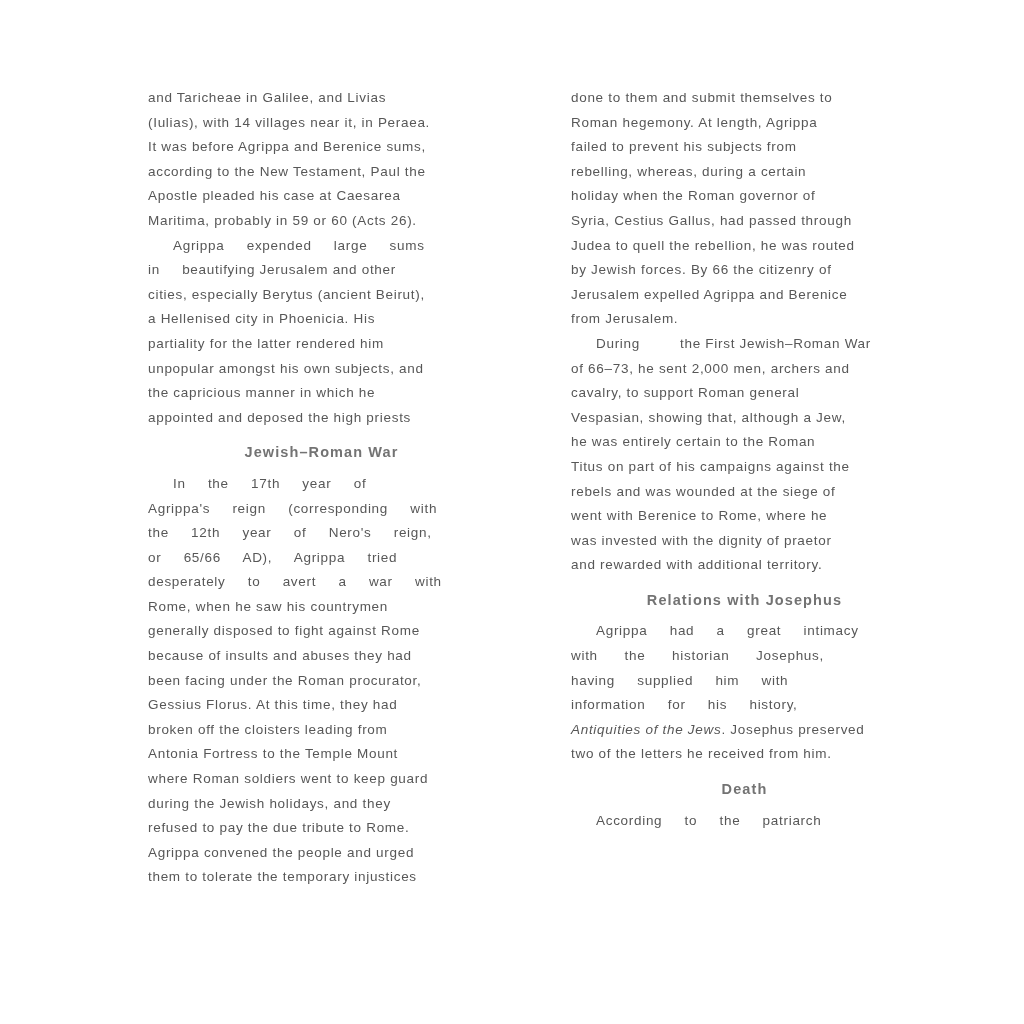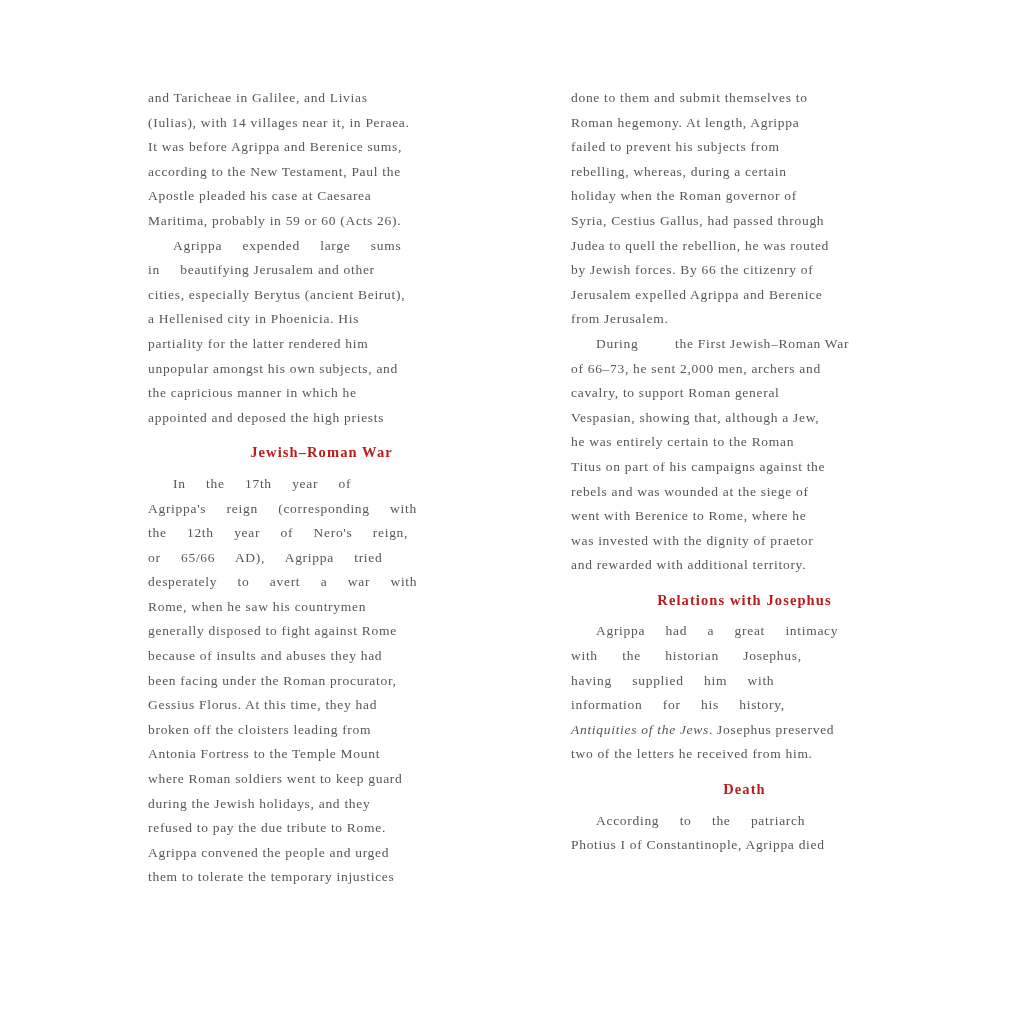--- a/index.html
+++ b/index.html
@@ -1,21 +1,21 @@
 <!DOCTYPE html>
 <html><head>
 <meta charset="utf-8">
 <style>
   html, body { margin: 0; padding: 0; background: #ffffff; }
   .page {
     position: relative;
     width: 1024px;
     height: 1024px;
     background: #ffffff;
-    font-family: Liberation Serif, serif;
+    font-family: Liberation Sans, sans-serif;
     overflow: hidden;
   }
   .columns {
     position: absolute;
     left: 148px;
     top: 86px;
     display: flex;
     align-items: flex-start;
   }
   .col { width: 347px; }
@@ -25,21 +25,21 @@
     white-space: pre;
     font-size: 13.5px;
     line-height: 24.6px;
     letter-spacing: 0.7px;
     color: #575757;
   }
   .para.indent .line:first-child { padding-left: 25px; }
   .heading {
     font-size: 14.5px;
     font-weight: bold;
-    color: #b91c1c;
+    color: #737373;
     letter-spacing: 1.1px;
     text-align: center;
     line-height: 24.6px;
     margin: 10px 0 7px 0;
   }
   .line i { font-style: italic; }
 </style>
 </head>
 <body>
 
@@ -115,17 +115,16 @@
           <div class="line">Agrippa     had     a     great     intimacy</div>
           <div class="line">with      the      historian      Josephus,</div>
           <div class="line">having     supplied     him     with</div>
           <div class="line">information     for     his     history,</div>
           <div class="line"><i>Antiquities of the Jews</i>. Josephus preserved</div>
           <div class="line">two of the letters he received from him.</div>
         </div>
         <div class="heading">Death</div>
         <div class="para indent">
           <div class="line">According     to     the     patriarch</div>
-          <div class="line">Photius I of Constantinople, Agrippa died</div>
         </div>
       </div>
   </div>
 </div>
 
 </body></html>

